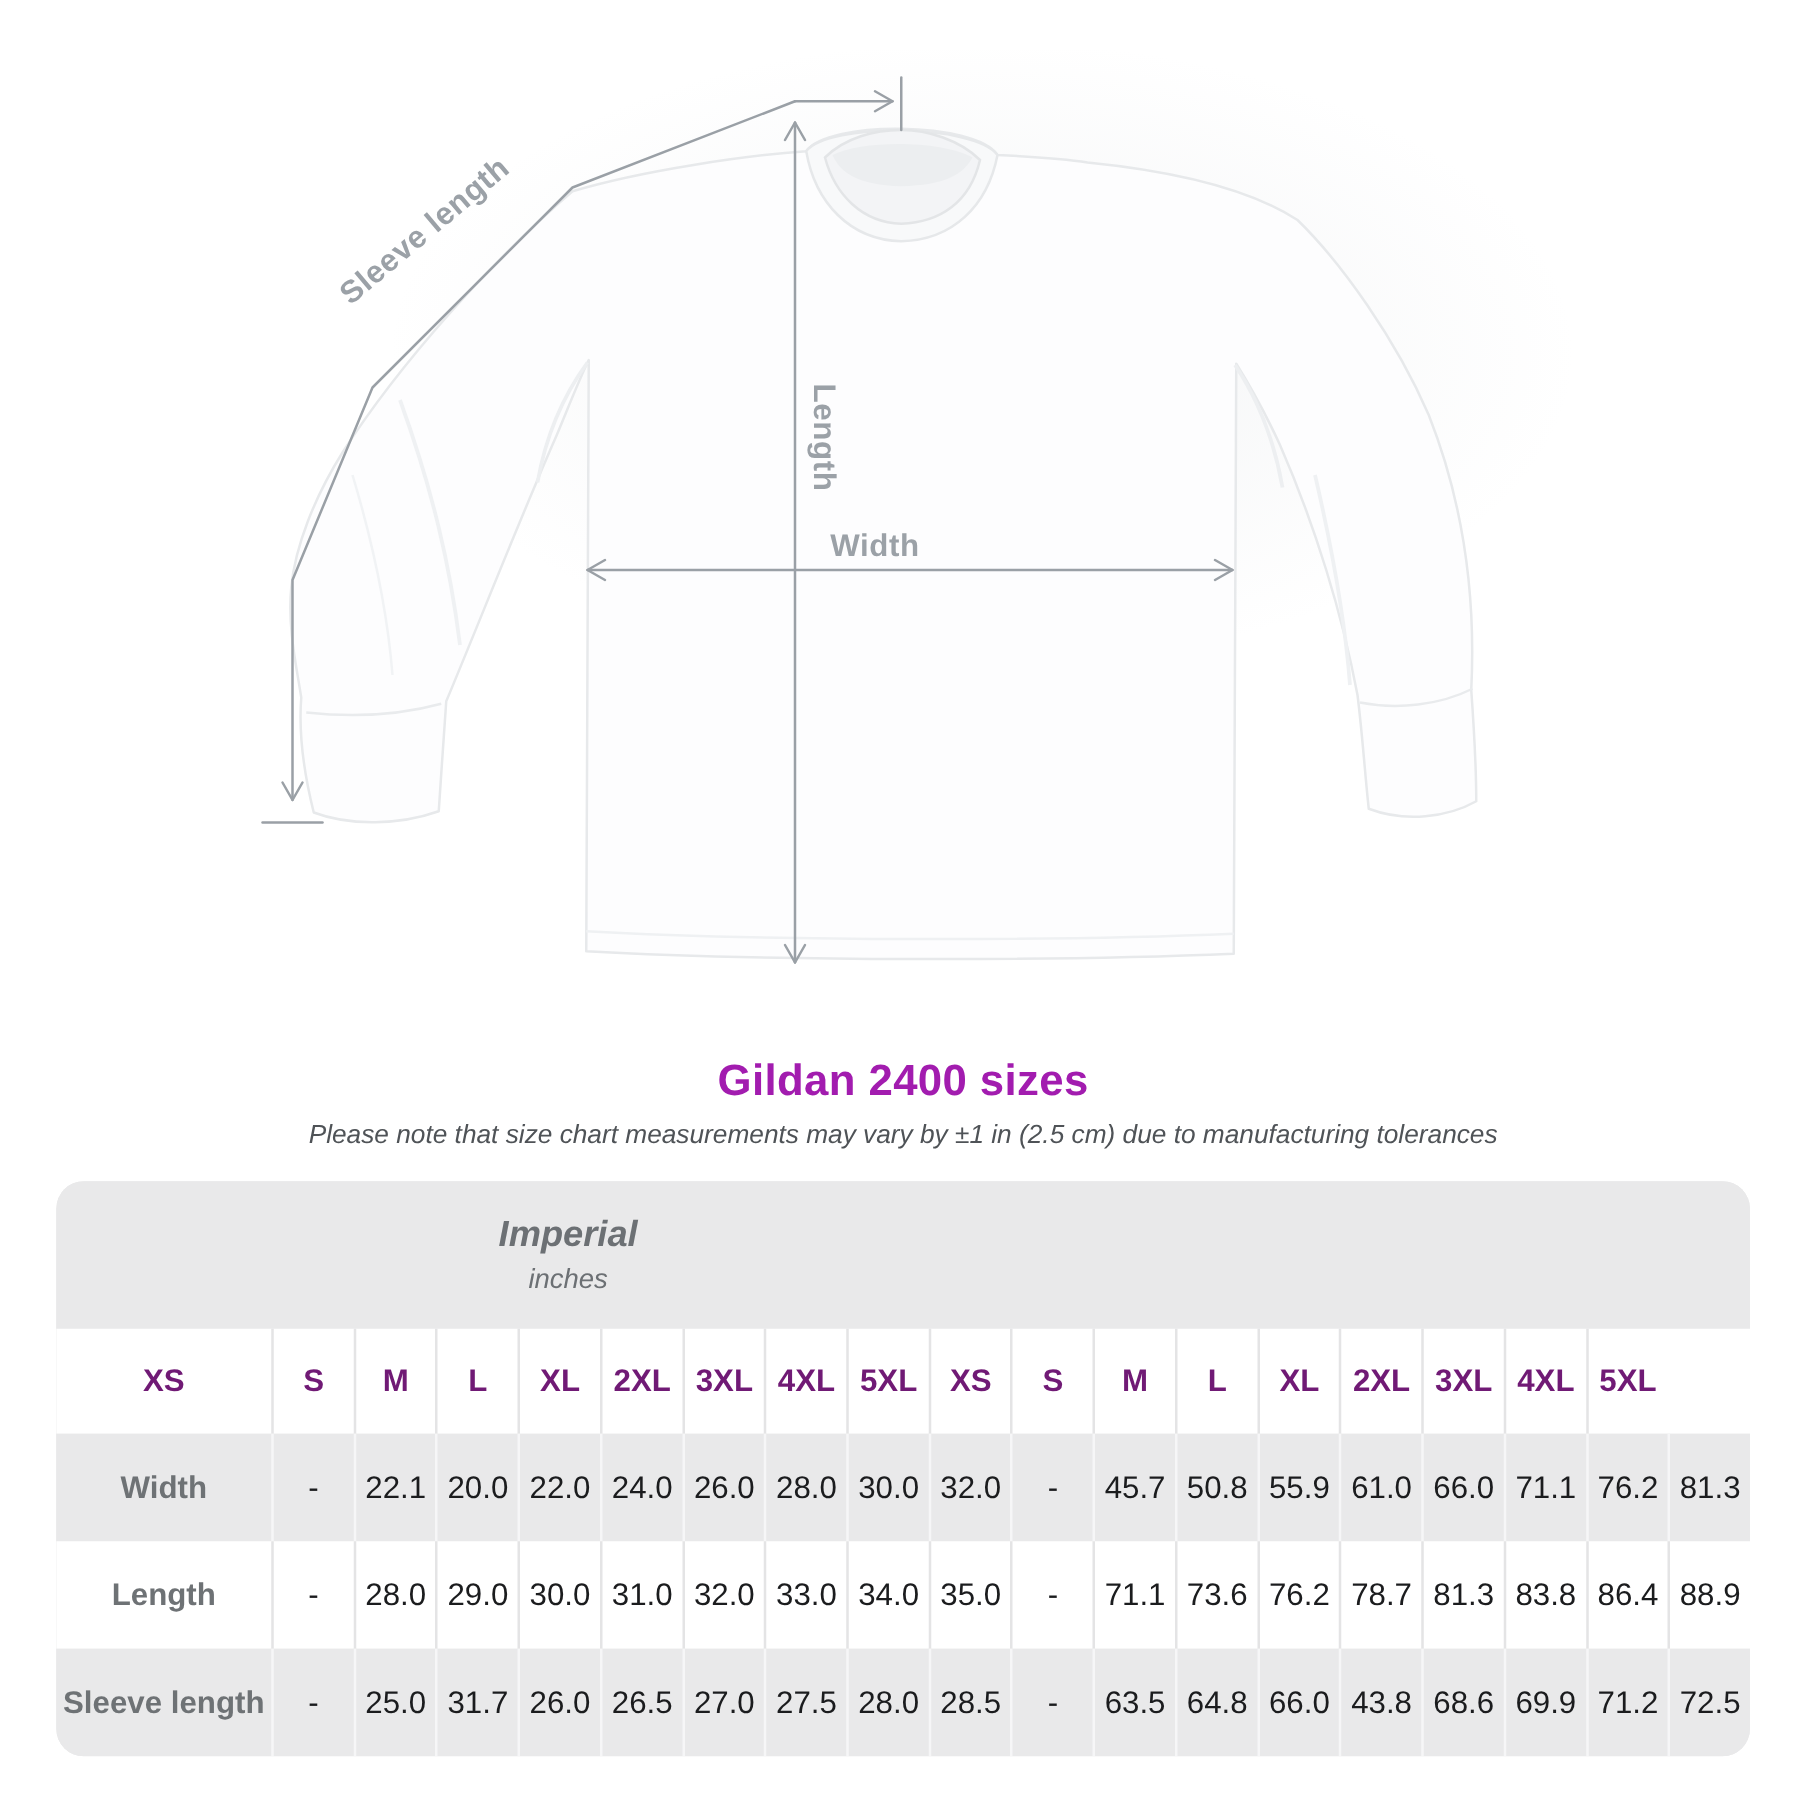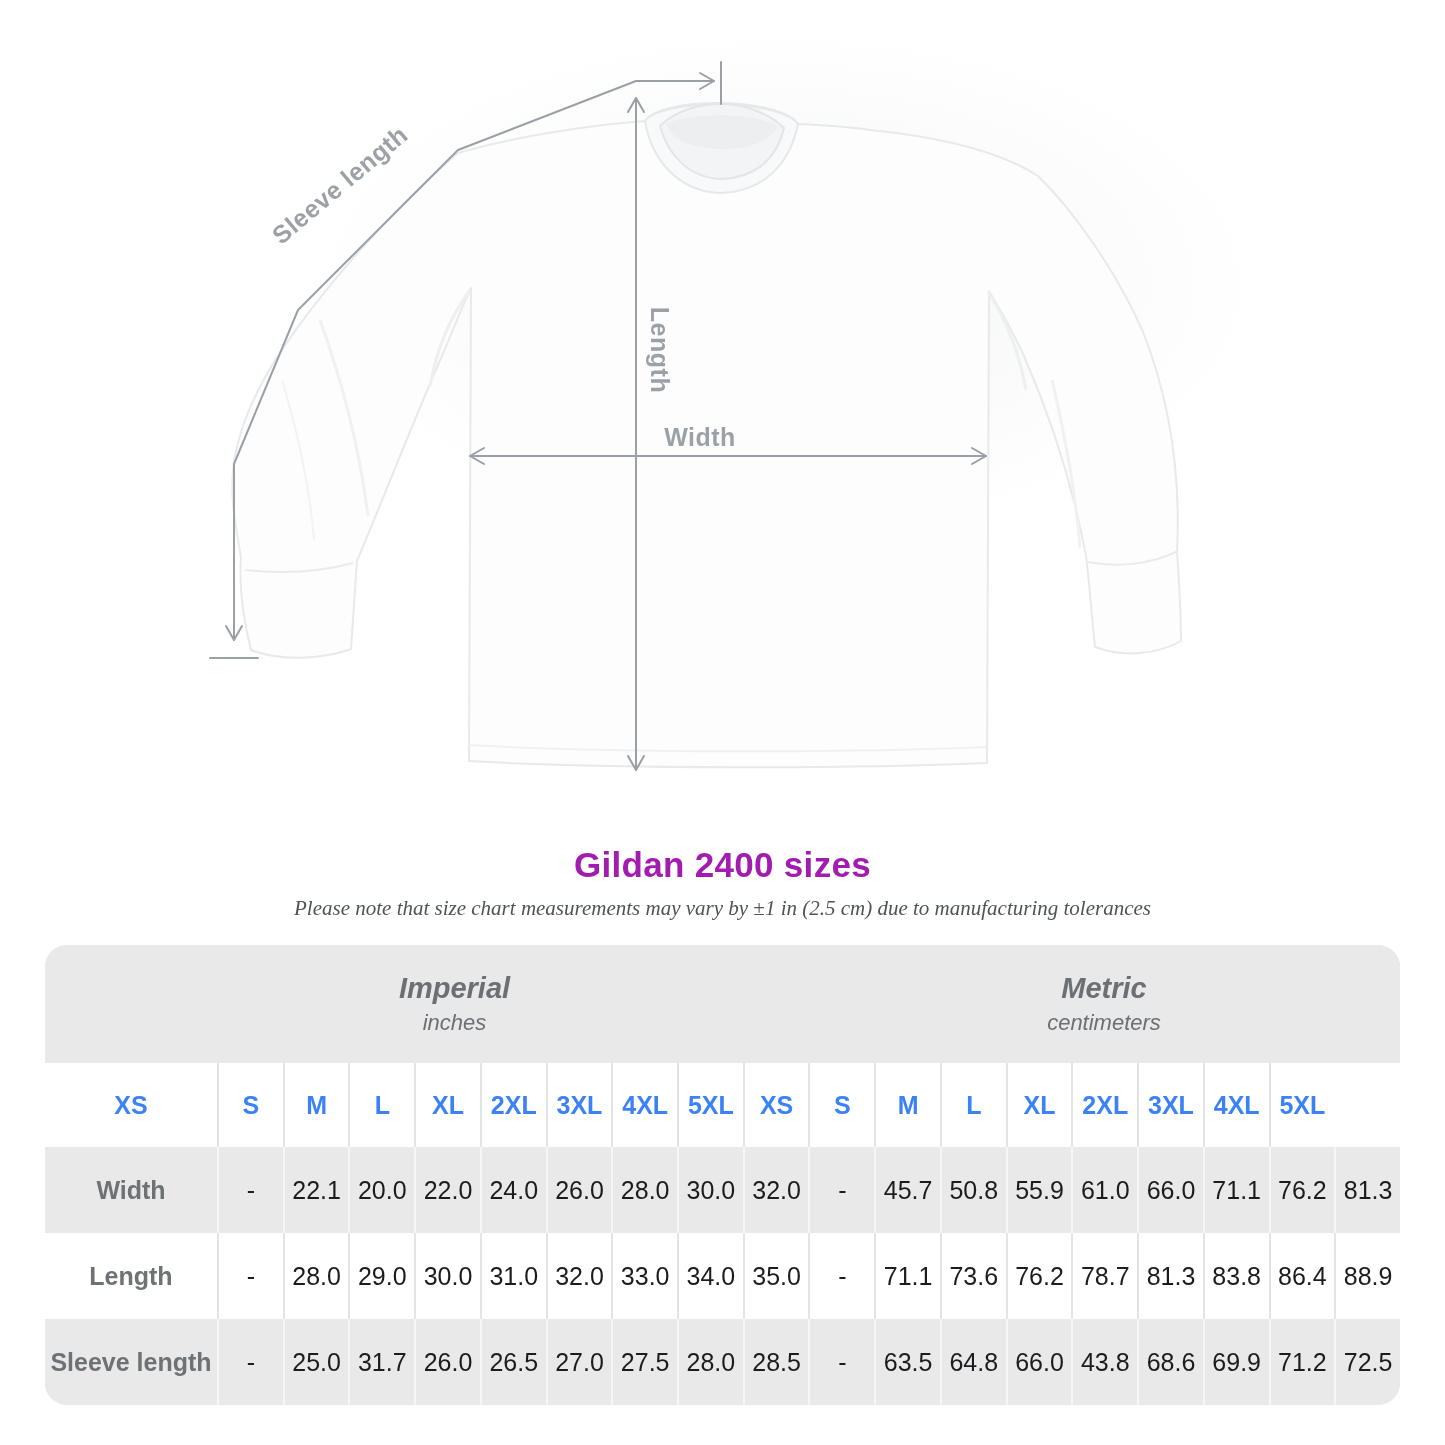--- a/index.html
+++ b/index.html
@@ -22,41 +22,41 @@
   .diag-label.sleeve{left:340px;top:185px;transform:translate(-50%,-50%) rotate(-40deg);}
   .diag-label.length{left:659px;top:350px;transform:translate(-50%,-50%) rotate(90deg);}
   .diag-label.width{left:700px;top:437px;transform:translate(-50%,-50%);}
   
   .page-title{
     position:absolute;top:845px;left:0;width:100%;margin:0;text-align:center;
     font-size:35px;font-weight:bold;color:#a21caf;letter-spacing:0.3px;
   }
   .tolerance-note{
     position:absolute;top:896px;left:0;width:100%;margin:0;text-align:center;
-    font-size:21px;font-style:italic;color:#4f5357;font-family:Liberation Serif, serif;
+    font-size:21px;font-style:italic;color:#4f5357;
   }
   
   .size-table{
     position:absolute;left:45px;top:945px;width:1355px;height:460px;
     border-radius:22px;overflow:hidden;background:#e9e9ea;
   }
   .band{height:118px;display:grid;grid-template-columns:763px 1fr;background:#e9e9ea;}
   .band-cell{display:flex;flex-direction:column;align-items:center;justify-content:center;gap:5px;color:#6c7074;}
   .band-cell.imperial{padding-left:56px;}
   .band-title{font-size:29px;font-weight:bold;font-style:italic;}
   .band-unit{font-size:22px;font-style:italic;}
   .row{display:grid;grid-template-columns:172px repeat(18,1fr);}
   .head-row{height:84px;background:#ffffff;}
   .data-row{height:86px;}
   .data-row.gray{background:#e9e9ea;}
   .data-row.white{background:#ffffff;}
   .cell{display:flex;align-items:center;justify-content:center;font-size:25px;color:#1b1c1e;}
   .cell+.cell{border-left:2px solid #e4e4e5;}
   .data-row.gray .cell+.cell{border-left-color:#f6f6f7;}
-  .head-row .cell{font-weight:bold;color:#3b82f6;}
+  .head-row .cell{font-weight:bold;color:#701a75;}
   .cell.label{font-weight:bold;color:#6e7275;font-size:25px;}
 </style>
 </head>
 <body>
 
 <div class="shirt-area">
   <div class="shirt-glow"></div>
 
   <svg class="shirt-svg" width="1445" height="830" viewBox="0 0 1445 830">
 
@@ -138,24 +138,20 @@
 
 <h1 class="page-title">Gildan 2400 sizes</h1>
 <p class="tolerance-note">Please note that size chart measurements may vary by ±1 in (2.5 cm) due to manufacturing tolerances</p>
 
 <div class="size-table">
   <div class="band">
     <div class="band-cell imperial">
       <div class="band-title">Imperial</div>
       <div class="band-unit">inches</div>
     </div>
-    <div class="band-cell metric">
-      <div class="band-title">Metric</div>
-      <div class="band-unit">centimeters</div>
-    </div>
   </div>
   <div id="grid-rows">
       <div class="row head-row">
         <div class="cell">XS</div>
         <div class="cell">S</div>
         <div class="cell">M</div>
         <div class="cell">L</div>
         <div class="cell">XL</div>
         <div class="cell">2XL</div>
         <div class="cell">3XL</div>

